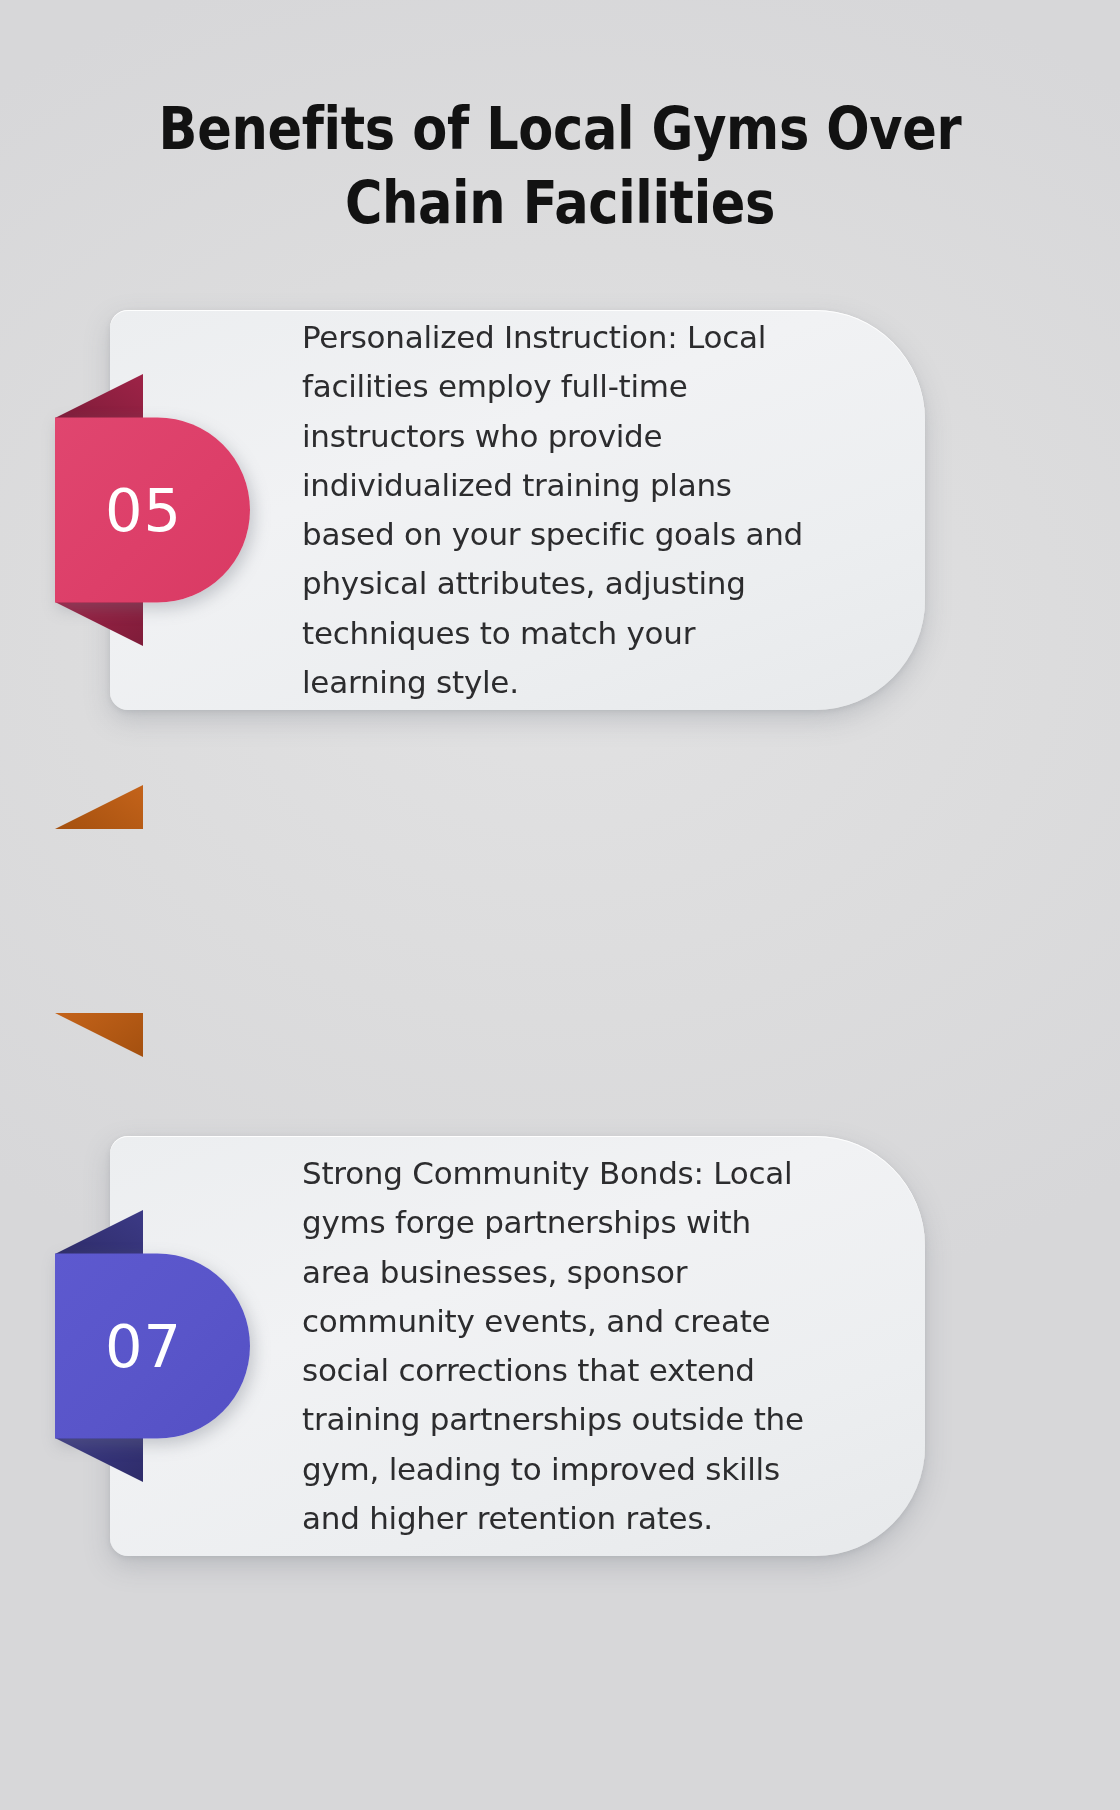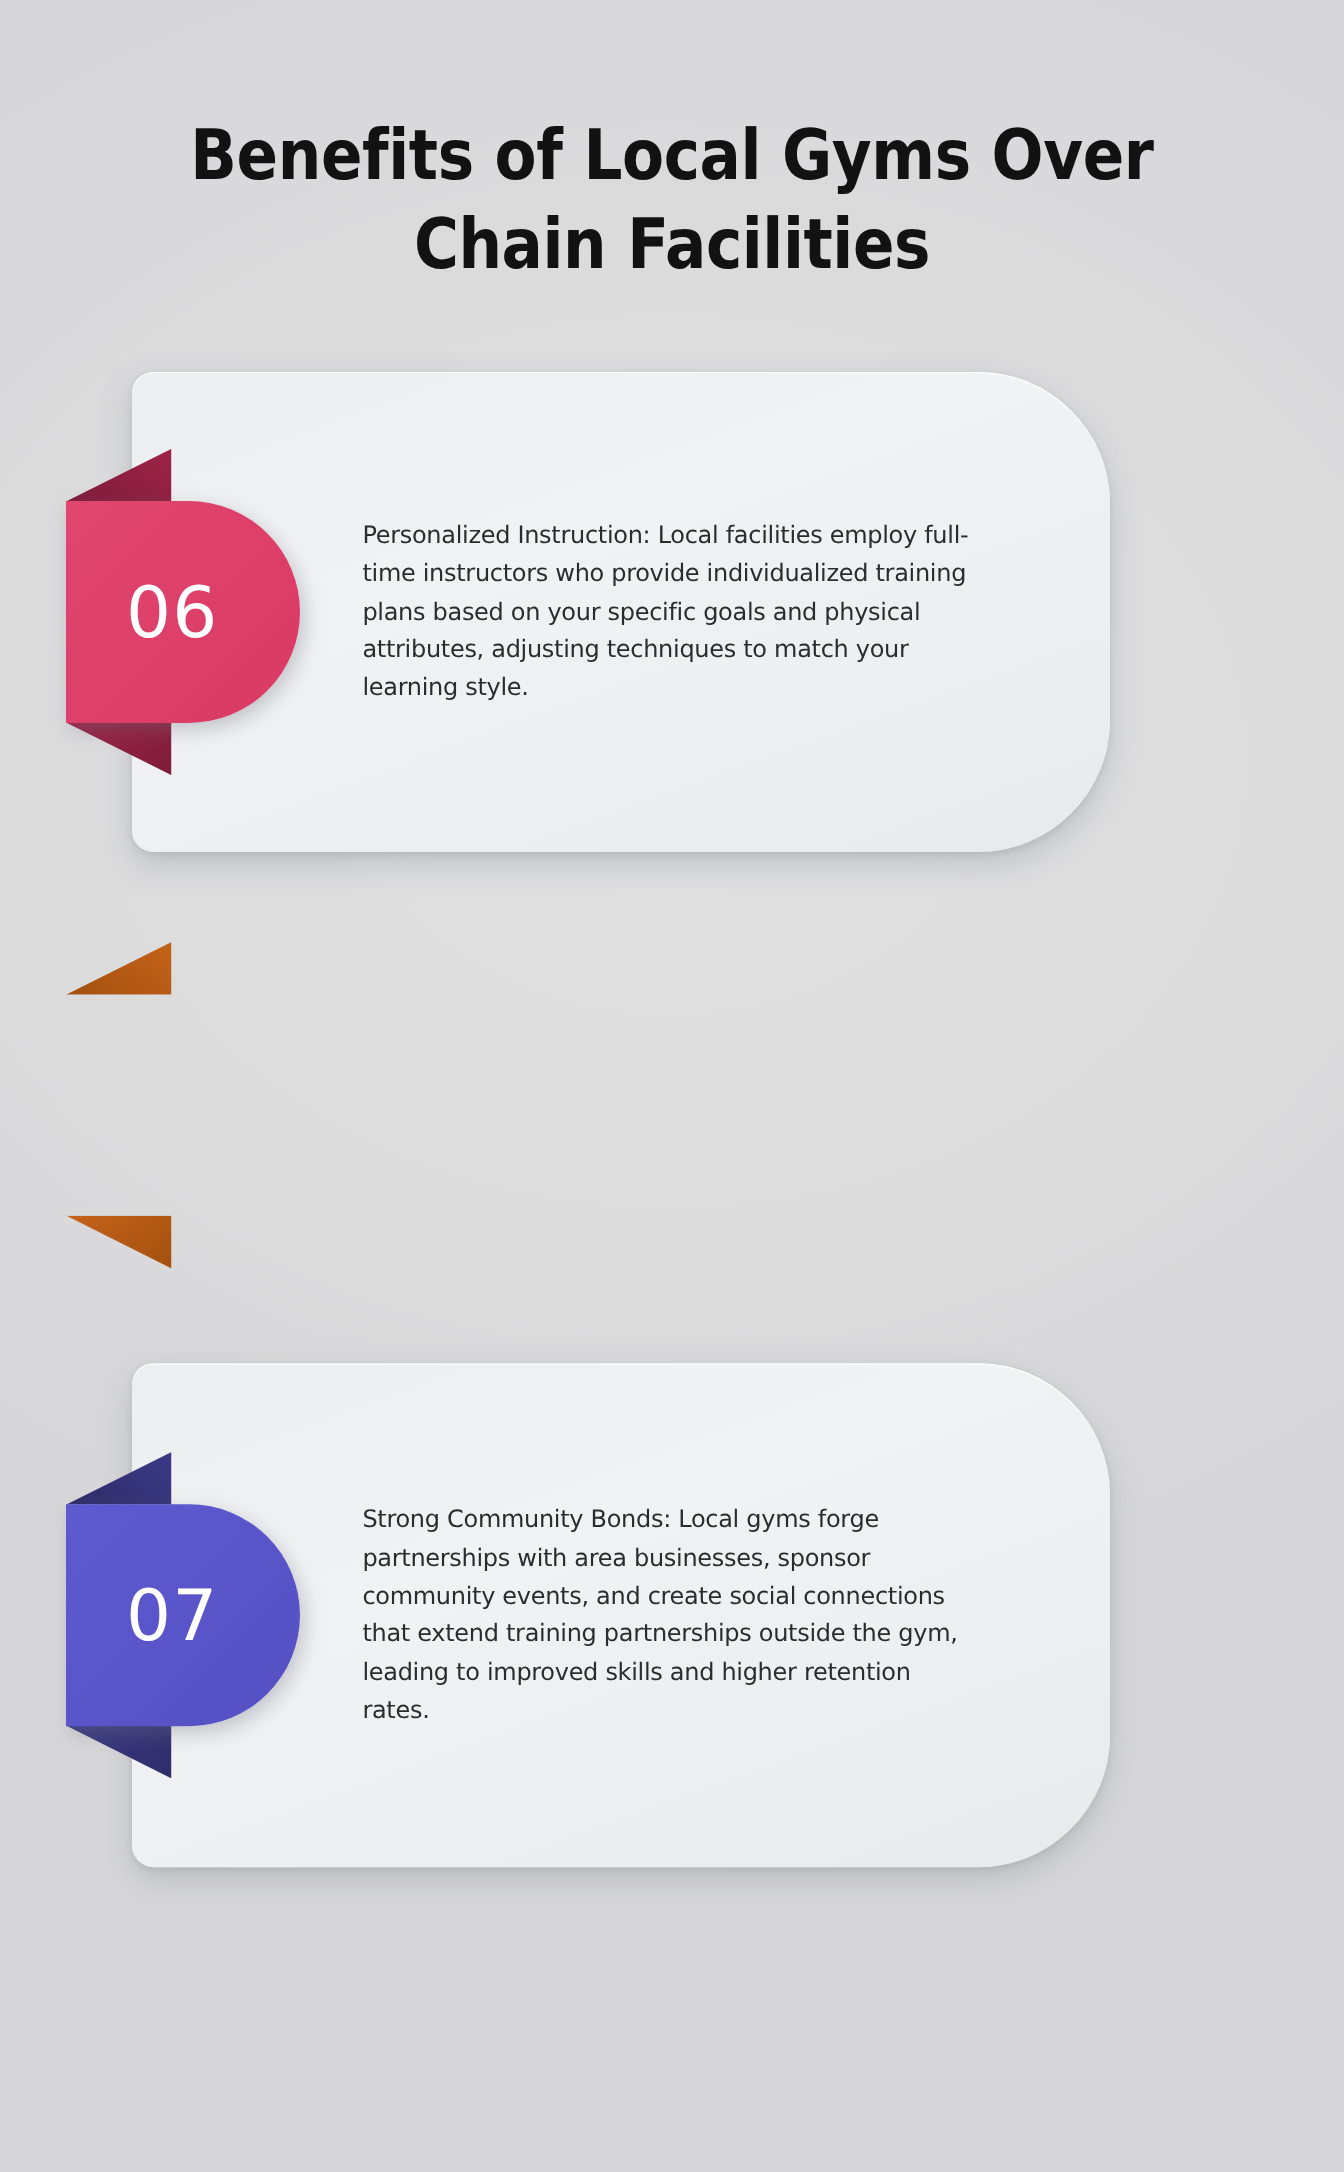--- a/index.html
+++ b/index.html
@@ -68,21 +68,21 @@
       inset 0 1px 0 rgba(255,255,255,0.9);
   }
 
   .card-text {
     position: absolute;
     left: 192px;
     top: 50%;
     transform: translateY(-50%);
     width: 520px;
     font-family: "DejaVu Sans", sans-serif;
-    font-size: 20px;
+    font-size: 31px;
     line-height: 1.59;
     color: #2c2c2e;
     letter-spacing: -0.25px;
   }
   .row-2 .card-text { width: 505px; }
   .row-3 .card-text { width: 508px; }
 
   
   .badge-wrap {
     position: absolute;
@@ -158,35 +158,35 @@
   <div class="title">Benefits of Local Gyms Over Chain Facilities</div>
 
   <div class="row row-1 c-pink">
     <div class="card">
       <div class="card-text">Personalized Instruction: Local facilities employ full-time instructors who provide individualized training plans based on your specific goals and physical attributes, adjusting techniques to match your learning style.</div>
     </div>
     <div class="badge-wrap">
       <div class="fold fold-top"></div>
       <div class="fold fold-bottom"></div>
       <div class="badge">
-        <div class="badge-num">06</div>
+        <div class="badge-num">05</div>
       </div>
     </div>
   </div>
 
   <div class="row row-2 c-orange">
     <div class="badge-wrap">
       <div class="fold fold-top"></div>
       <div class="fold fold-bottom"></div>
     </div>
   </div>
 
   <div class="row row-3 c-purple">
     <div class="card">
-      <div class="card-text">Strong Community Bonds: Local gyms forge partnerships with area businesses, sponsor community events, and create social connections that extend training partnerships outside the gym, leading to improved skills and higher retention rates.</div>
+      <div class="card-text">Strong Community Bonds: Local gyms forge partnerships with area businesses, sponsor community events, and create social corrections that extend training partnerships outside the gym, leading to improved skills and higher retention rates.</div>
     </div>
     <div class="badge-wrap">
       <div class="fold fold-top"></div>
       <div class="fold fold-bottom"></div>
       <div class="badge">
         <div class="badge-num">07</div>
       </div>
     </div>
   </div>
 

